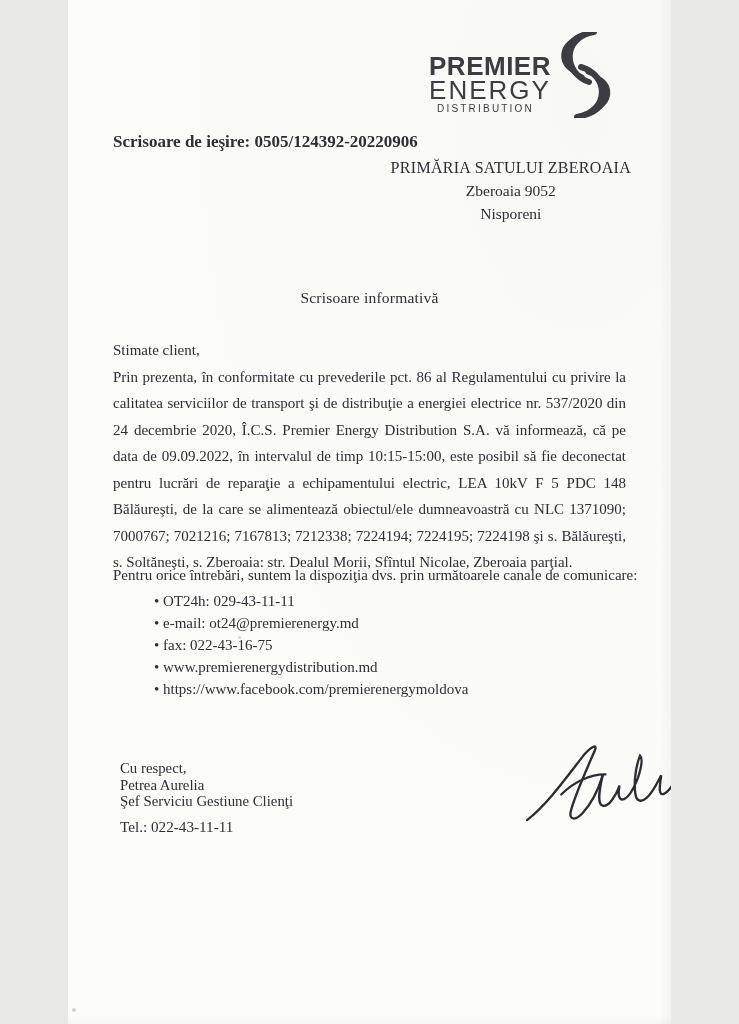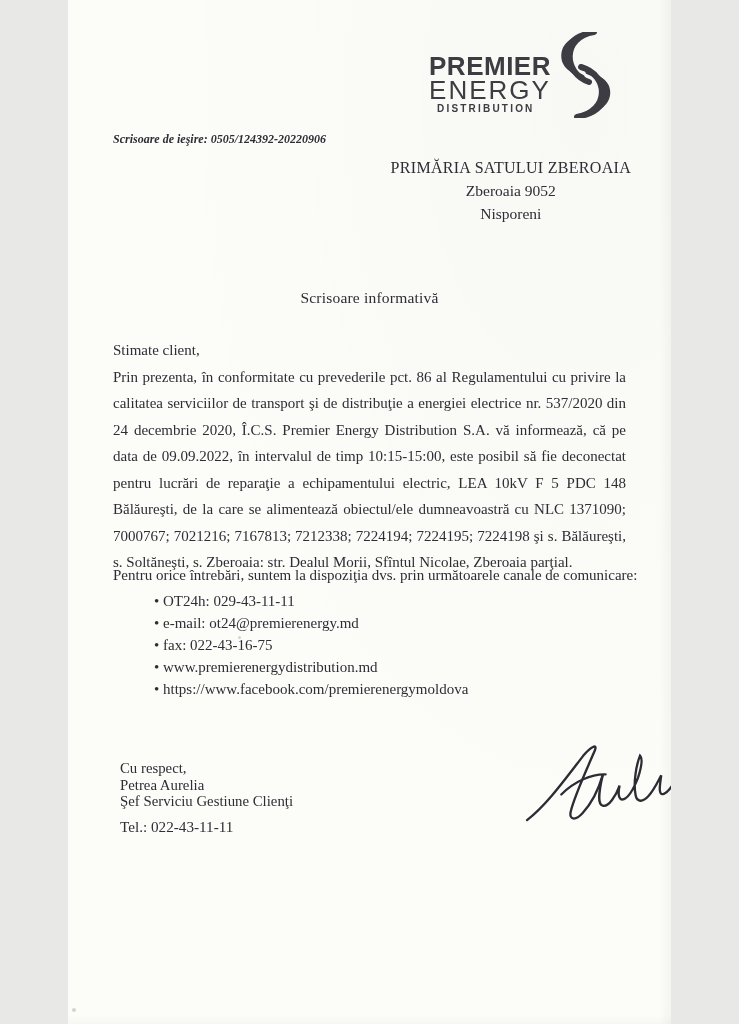--- a/index.html
+++ b/index.html
@@ -15,24 +15,24 @@
     overflow:hidden;
     font-family:"Liberation Serif", serif;
     color:#2d2d35;
   }
   
   .logo{position:absolute;top:32px;right:38px;display:flex;align-items:flex-start;}
   .logo-text{display:flex;flex-direction:column;align-items:center;margin-top:22px;margin-right:-14px;
     font-family:"Liberation Sans", sans-serif;color:#3c3c42;z-index:2;}
   .logo-l1{font-size:26px;font-weight:800;letter-spacing:.5px;line-height:24px;}
   .logo-l2{font-size:26px;font-weight:400;letter-spacing:2px;line-height:24px;}
-  .logo-l3{font-size:10px;font-weight:700;letter-spacing:2.2px;line-height:14px;align-self:flex-start;margin-left:8px;}
+  .logo-l3{font-size:10px;font-weight:400;letter-spacing:2.2px;line-height:14px;align-self:flex-start;margin-left:8px;}
   .logo-mark{width:96px;height:86px;}
   
-  .ref{position:absolute;left:45px;top:132px;font-style:italic;font-weight:bold;font-size:12px;}
+  .ref{position:absolute;left:45px;top:132px;font-weight:bold;font-size:17px;}
   
   .recipient{position:absolute;right:40px;top:156px;text-align:center;
     font-size:15.5px;line-height:23px;}
   .recipient .r0{font-size:16px;letter-spacing:.3px;}
   
   .title{position:absolute;left:0;right:0;top:289px;text-align:center;font-size:15.5px;letter-spacing:.2px;}
   
   .body{position:absolute;left:45px;right:45px;top:337px;font-size:15px;line-height:26.5px;text-align:justify;}
   .salutation{display:block;text-align:left;}
   

